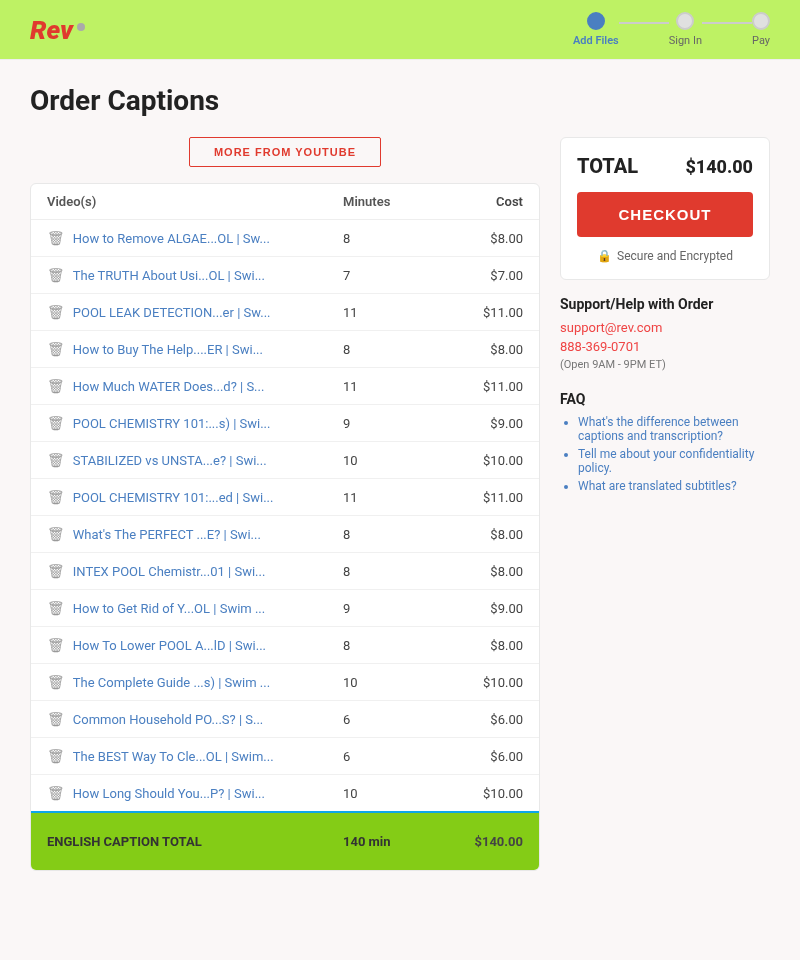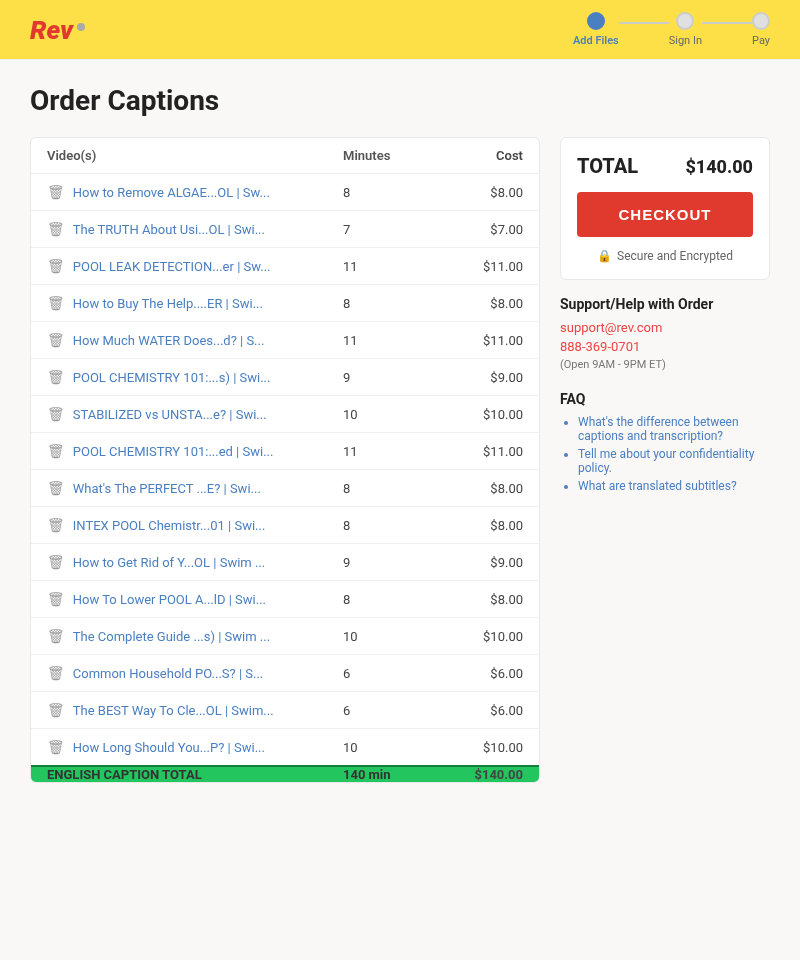--- a/index.html
+++ b/index.html
@@ -3,21 +3,21 @@
   <meta charset="utf-8">
   <style>
     * { box-sizing: border-box; margin: 0; padding: 0; }
     body {
       font-family: -apple-system, BlinkMacSystemFont, 'Segoe UI', Roboto, sans-serif;
       background: #faf7f7;
       color: #333;
       font-size: 14px;
     }
     .header {
-      background: #fde047;
+      background: #bef264;
       padding: 12px 30px;
       border-bottom: 1px solid #eee;
       display: flex;
       align-items: center;
       justify-content: space-between;
     }
     .logo {
       display: flex;
       align-items: center;
       gap: 4px;
@@ -162,25 +162,25 @@
       font-size: 13px;
     }
     .cost-cell {
       color: #444;
       font-size: 13px;
       text-align: right;
     }
     .table-footer {
       display: grid;
       grid-template-columns: 1fr 100px 80px;
-      padding: 0 16px;
-      border-top: 2px solid #15803d;
-      font-weight: 700;
-      font-size: 13px;
-      background: #22c55e;
+      padding: 21px 16px;
+      border-top: 2px solid #0ea5e9;
+      font-weight: 700;
+      font-size: 13px;
+      background: #84cc16;
     }
     .right-section {
       width: 210px;
       flex-shrink: 0;
     }
     .total-card {
       background: #fff;
       border: 1px solid #e8e8e8;
       border-radius: 6px;
       padding: 16px;
@@ -289,20 +289,23 @@
   </div>
 </div>
 
 <div class="page-title-section">
   <h1 class="page-title">Order Captions</h1>
 </div>
 
 <div class="main-content">
 
   <div class="left-section">
+    <div class="more-youtube-btn-wrap">
+      <button class="more-youtube-btn">MORE FROM YOUTUBE</button>
+    </div>
     <div class="table-card">
       <div class="table-header">
         <span>Video(s)</span>
         <span>Minutes</span>
         <span class="cost-cell">Cost</span>
       </div>
       <div id="table-body">
           <div class="table-row">
     <div class="video-cell">
       <span class="trash-icon">🗑</span>

